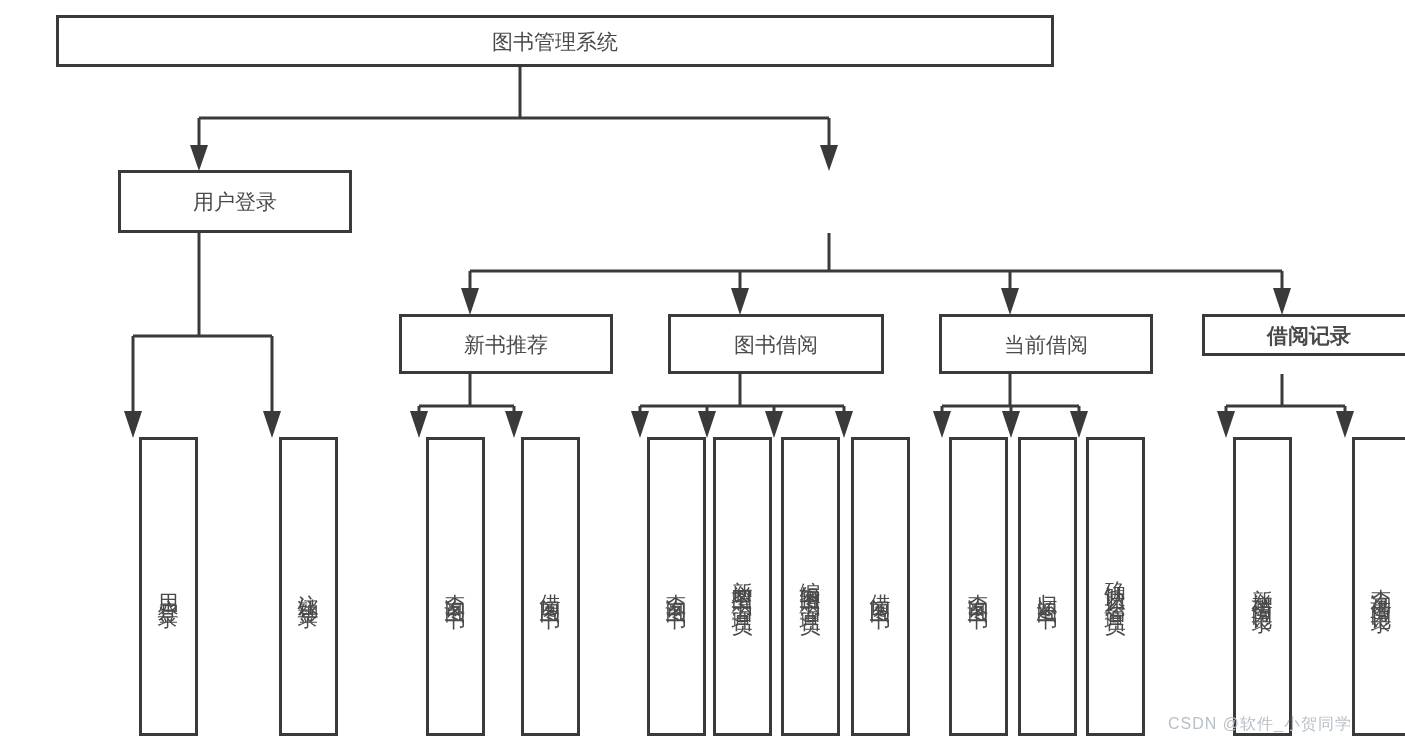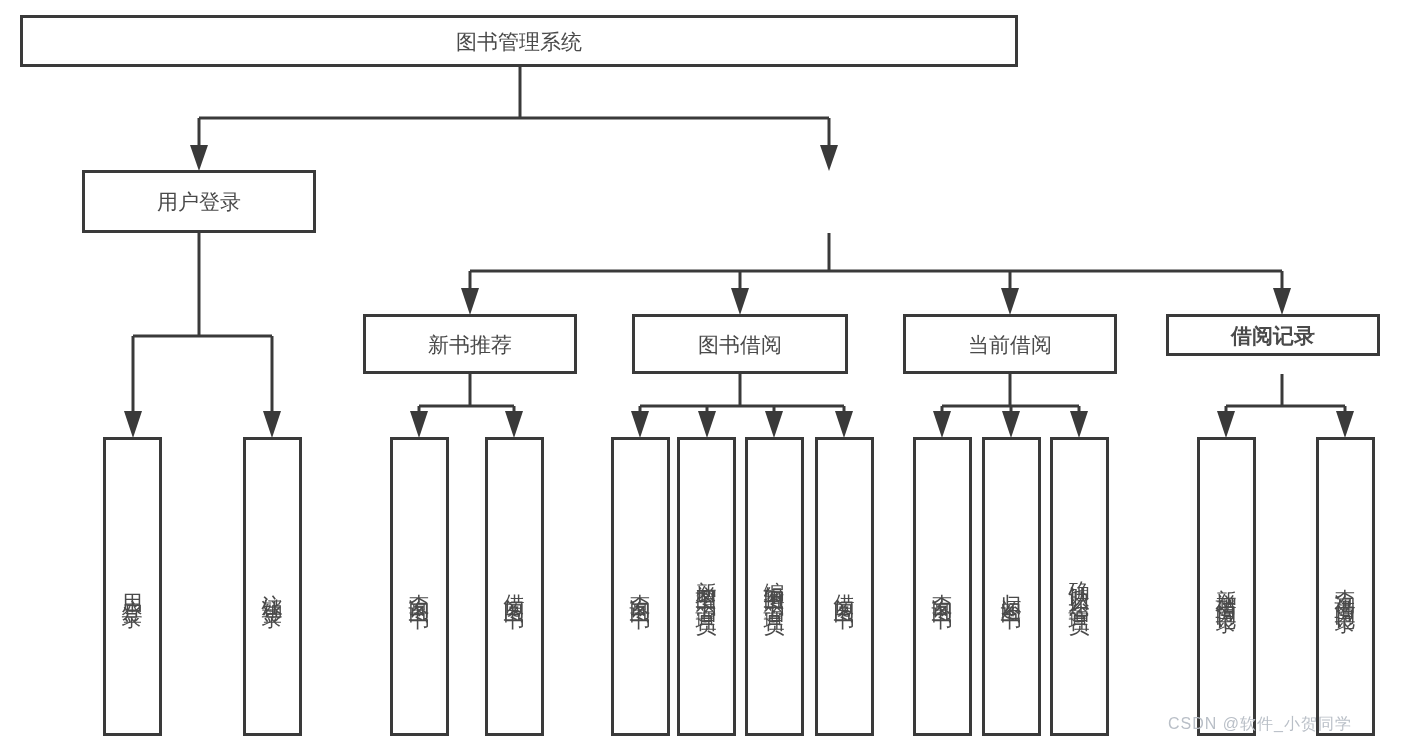--- a/index.html
+++ b/index.html
@@ -29,20 +29,21 @@
     box-sizing: border-box;
     border: 3px solid #3a3a3a;
     background: #ffffff;
     display: flex;
     align-items: center;
     justify-content: center;
     color: #4a4a4a;
     font-size: 21px;
     line-height: 1;
     white-space: nowrap;
+    margin-left: 36px;
   }
   .node.leaf span {
     writing-mode: vertical-rl;
     text-orientation: mixed;
     letter-spacing: 5px;
     color: #4a4a4a;
   }
   
   .n-root        { left: 20px;   top: 15px;  width: 998px; height: 52px; }
   

